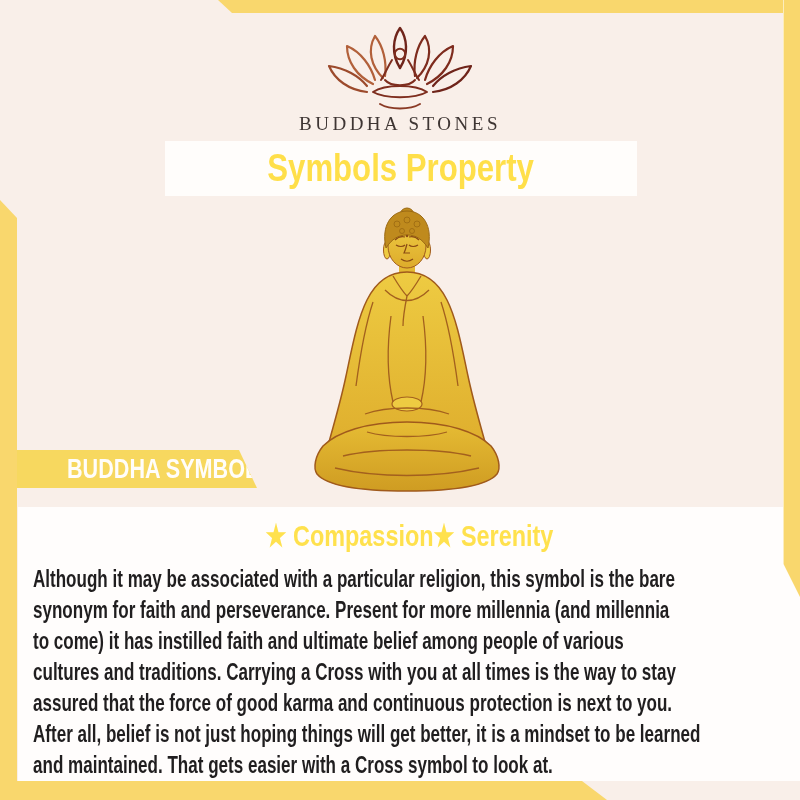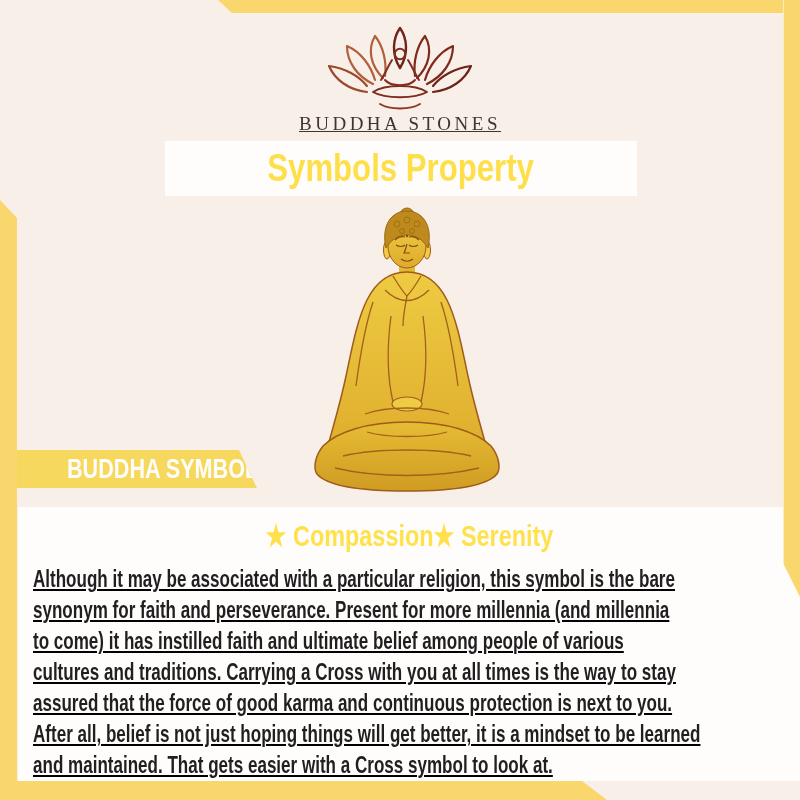--- a/index.html
+++ b/index.html
@@ -16,21 +16,21 @@
     border-left:1.5px solid rgba(255,255,255,.55);z-index:6;}
   .ribbon-left{left:0;top:200px;width:17px;height:600px;
     clip-path:polygon(0 0,17px 18px,17px 600px,0 600px);z-index:6;}
   .ribbon-bottom{left:0;top:781px;width:607px;height:19px;
     clip-path:polygon(0 0,582px 0,607px 19px,0 19px);z-index:6;}
   
   .logo{position:absolute;left:325px;top:24px;width:150px;height:92px;}
   .brand{
     position:absolute;left:0;top:113px;width:800px;text-align:center;
     font-family:"Liberation Serif",serif;font-size:19px;letter-spacing:3.5px;
-    color:#3e3533;font-weight:400;text-decoration:underline;
+    color:#3e3533;font-weight:400;
   }
   .title-banner{
     position:absolute;left:165px;top:141px;width:472px;height:55px;
     background:#fffdfb;display:flex;align-items:center;justify-content:center;
   }
   .title-banner .title{
     font-size:38px;font-weight:700;color:#ffdf49;white-space:nowrap;
     display:inline-block;transform:scaleX(.82);letter-spacing:0;
   }
   
@@ -42,21 +42,21 @@
     display:flex;align-items:center;z-index:5;padding-left:24px;
   }
   .symbol-label span{
     color:#fffdfa;font-size:27px;font-weight:700;white-space:nowrap;
     display:inline-block;transform:scaleX(.8);transform-origin:left center;
     margin-left:26px;
   }
   
   .content{
     position:absolute;left:18px;top:507px;width:782px;height:274px;
-    background:#fffdfc;z-index:4;text-decoration:underline;
+    background:#fffdfc;z-index:4;
   }
   .tagline{margin-top:12px;text-align:center;line-height:34px;}
   .tagline span{
     color:#ffe14d;font-size:30px;font-weight:700;white-space:nowrap;
     display:inline-block;transform:scaleX(.78);
   }
   .para{margin:5px 0 16px 15px;}
   .para .line{
     white-space:nowrap;font-size:24px;font-weight:700;color:#201e1f;
     line-height:31px;transform:scaleX(.71);transform-origin:left center;

